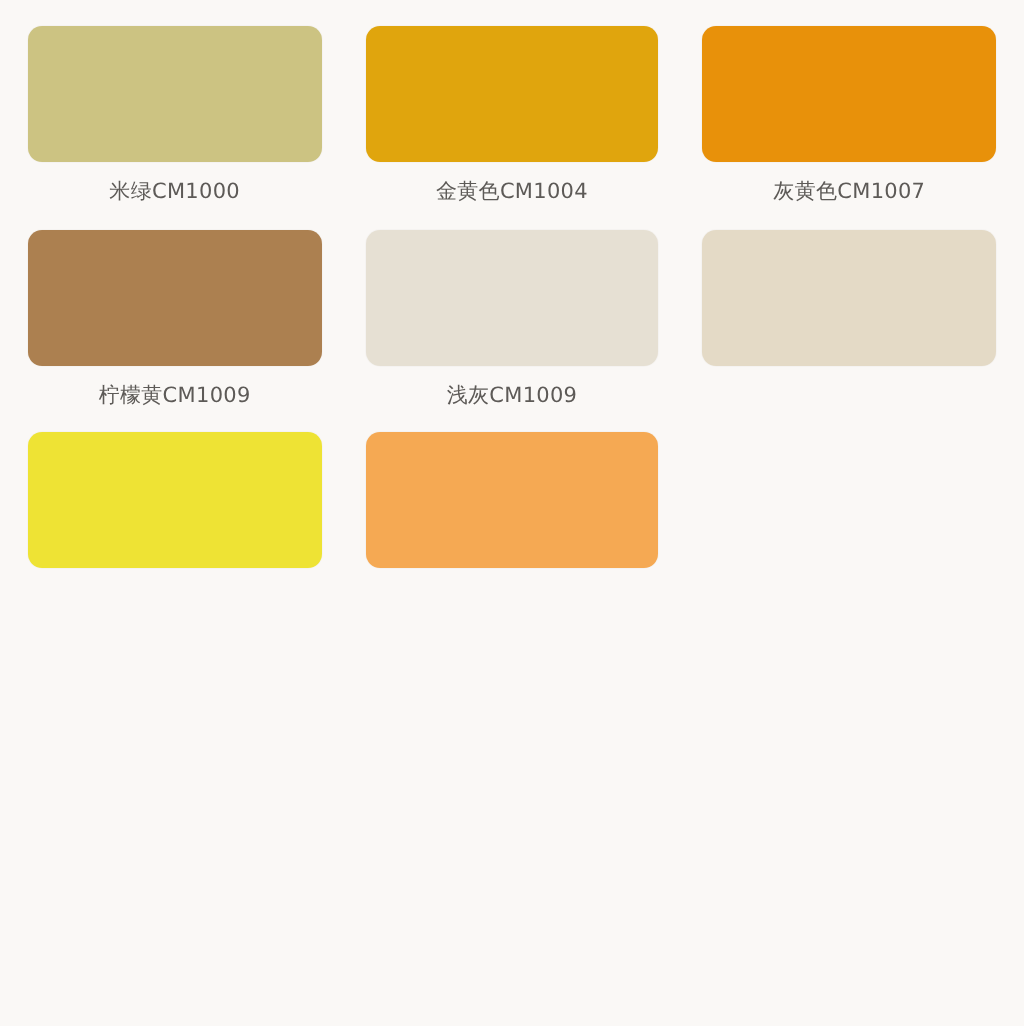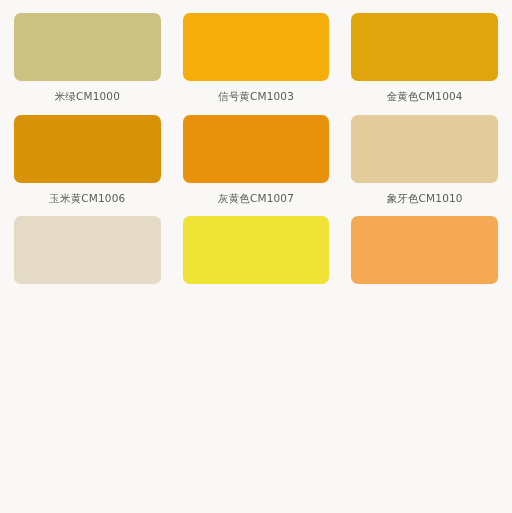--- a/index.html
+++ b/index.html
@@ -68,38 +68,34 @@
 </head>
 <body>
 
 <div id="palette-board" style="background-color: rgb(250, 248, 246);">
   <div class="swatch-grid">
       <div class="swatch-cell">
         <div class="swatch-chip" style="background-color: rgb(204, 195, 130);"></div>
         <div class="swatch-label">米绿CM1000</div>
       </div>
       <div class="swatch-cell">
-        <div class="swatch-chip" style="background-color: rgb(245, 174, 9);"></div>
-        <div class="swatch-label">信号黄CM1003</div>
-      </div>
-      <div class="swatch-cell">
         <div class="swatch-chip" style="background-color: rgb(224, 165, 13);"></div>
         <div class="swatch-label">金黄色CM1004</div>
-      </div>
-      <div class="swatch-cell">
-        <div class="swatch-chip" style="background-color: rgb(216, 146, 7);"></div>
-        <div class="swatch-label">玉米黄CM1006</div>
       </div>
       <div class="swatch-cell">
         <div class="swatch-chip" style="background-color: rgb(232, 145, 10);"></div>
         <div class="swatch-label">灰黄色CM1007</div>
       </div>
       <div class="swatch-cell">
-        <div class="swatch-chip" style="background-color: rgb(227, 203, 156);"></div>
-        <div class="swatch-label">象牙色CM1010</div>
+        <div class="swatch-chip" style="background-color: rgb(172, 128, 80);"></div>
+        <div class="swatch-label">柠檬黄CM1009</div>
+      </div>
+      <div class="swatch-cell">
+        <div class="swatch-chip" style="background-color: rgb(230, 224, 211);"></div>
+        <div class="swatch-label">浅灰CM1009</div>
       </div>
       <div class="swatch-cell partial">
         <div class="swatch-chip" style="background-color: rgb(228, 218, 198);"></div>
         <div class="swatch-label"></div>
       </div>
       <div class="swatch-cell partial">
         <div class="swatch-chip" style="background-color: rgb(238, 227, 52);"></div>
         <div class="swatch-label"></div>
       </div>
       <div class="swatch-cell partial">

